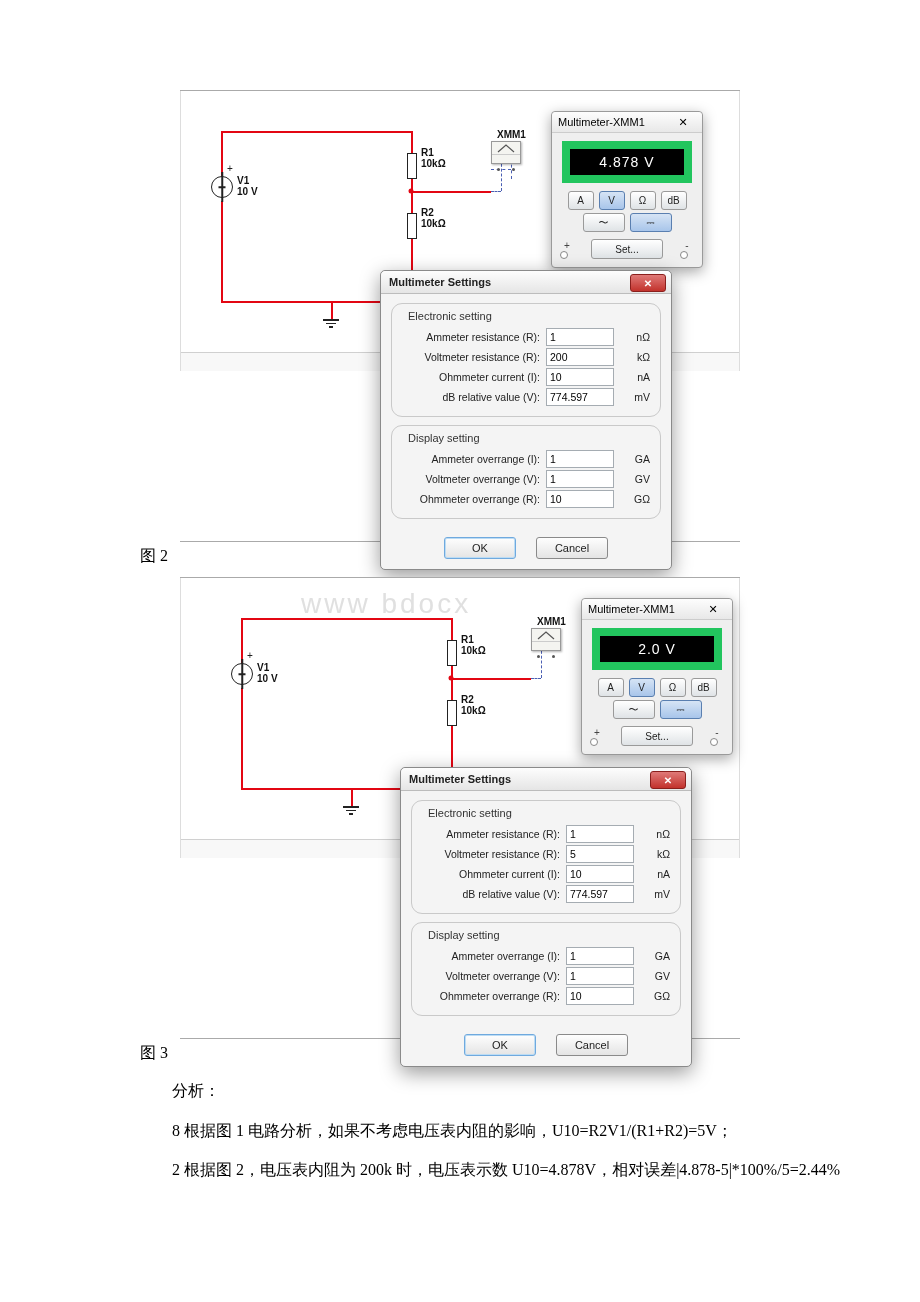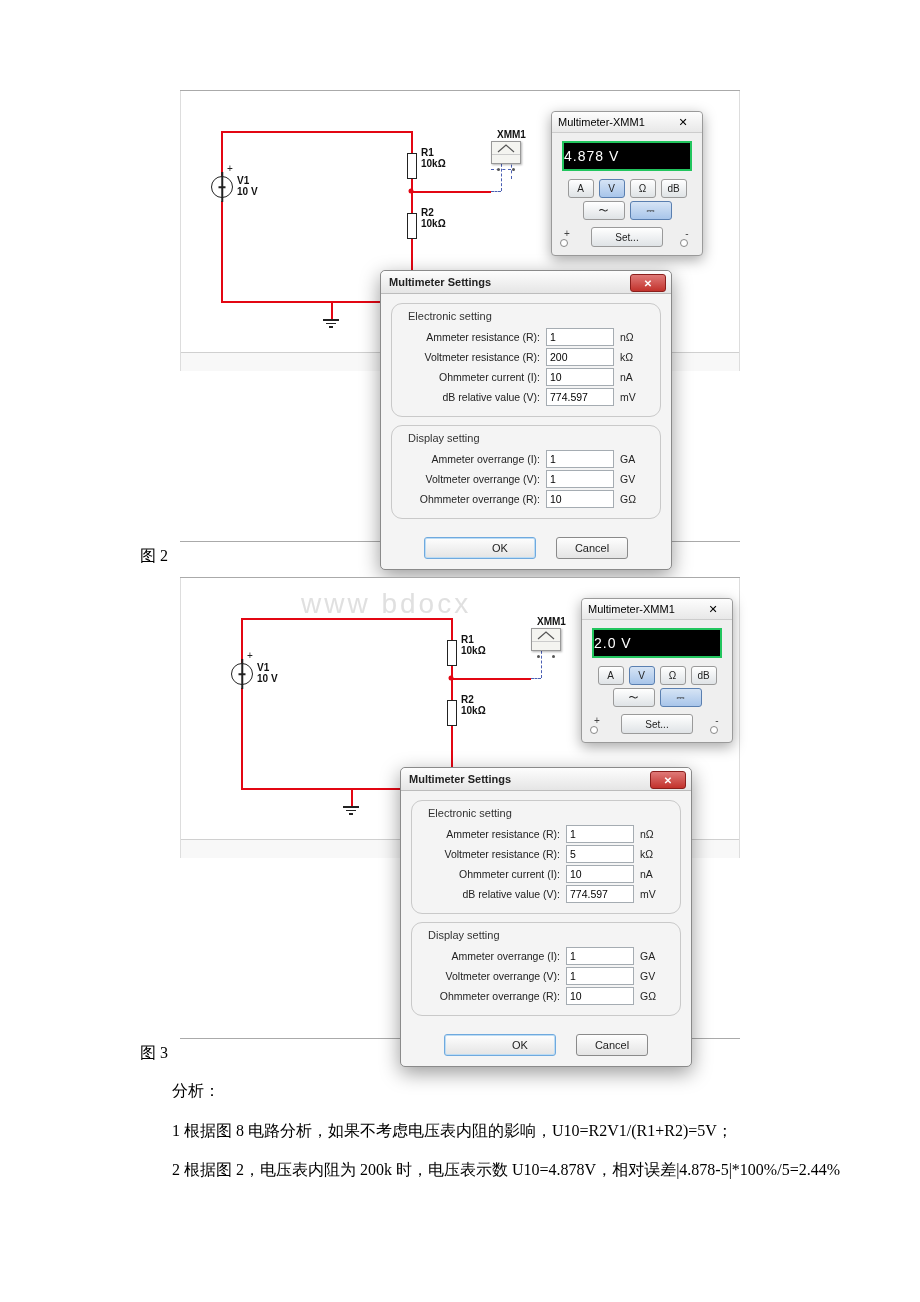--- a/index.html
+++ b/index.html
@@ -141,23 +141,24 @@
     font-size:11px;
     border-bottom:1px solid #ccc;
     background:linear-gradient(#fdfdfd,#e8e8e8);
     border-radius:4px 4px 0 0;
     position:relative;
   }
   .xmm-x { position:absolute; right:4px; top:4px; font-family:Arial; width:30px; text-align:center;}
   .xmm-lcd {
     background:#000; color:#fff;
     font-family:Arial;
+    text-align:center;
     padding:5px 0;
     margin:8px 10px 8px;
-    border:2px solid #22c55e;
+    border:8px solid #22c55e;
     font-size:14px;
     letter-spacing:1px;
   }
   .xmm-row { display:flex; justify-content:center; gap:5px; margin:3px 0;}
   .xmm-btn {
     background:linear-gradient(#fff,#dfe3e6);
     border:1px solid #9a9a9a;
     border-radius:3px;
     font-size:10px;
     width:24px; height:17px;
@@ -208,31 +209,31 @@
     margin:3px 0 8px;
     padding:6px 8px 8px;
   }
   .fieldset .legend { font-size:11px; color:#333; margin:-12px 0 4px 4px; background:#f4f4f4; display:inline-block; padding:0 4px;}
   .frow { display:flex; align-items:center; margin:2px 0; }
   .frow .lab { flex:0 0 140px; text-align:right; padding-right:6px; font-size:10.5px; color:#222;}
   .frow .inp {
     width:60px; height:16px; border:1px solid #a5acb2; background:#fff;
     font-size:10.5px; padding:0 3px;
   }
-  .frow .unit { width:30px; padding-left:6px; font-size:10.5px;}
+  .frow .unit { width:30px; padding-left:6px; font-size:10.5px;text-align:right;}
   .settings-buttons { display:flex; justify-content:center; gap:20px; padding:6px 0 10px;}
   .dlg-btn {
     width:70px; height:20px;
     background:linear-gradient(#fefefe,#e4e4e4);
     border:1px solid #8a8a8a;
     border-radius:3px;
     font-size:11px;
     display:flex;align-items:center;justify-content:center;
   }
-  .dlg-btn.default { border:1px solid #6fa9de; box-shadow:0 0 0 1px #bcdcf4 inset;padding-left:40px;}
+  .dlg-btn.default { border:1px solid #6fa9de; box-shadow:0 0 0 1px #bcdcf4 inset;}
 
 </style>
 </head>
 <body>
 
 <div class="page">
 
   <div class="figwrap">
     <hr class="hr-like">
     <div class="canvas">
@@ -521,16 +522,16 @@
         <div class="dlg-btn default">OK</div>
         <div class="dlg-btn">Cancel</div>
       </div>
     </div>
     <div style="height:180px;"></div>
     <hr class="hr-like">
   </div>
   <div class="caption-row">图 3</div>
 
   <div class="para" style="text-indent:2em;">分析：</div>
-  <div class="para">1   根据图 8 电路分析，如果不考虑电压表内阻的影响，U10=R2V1/(R1+R2)=5V；</div>
+  <div class="para">8   根据图 1 电路分析，如果不考虑电压表内阻的影响，U10=R2V1/(R1+R2)=5V；</div>
   <div class="para no-indent" style="text-indent:2em;">2   根据图 2，电压表内阻为 200k 时，电压表示数 U10=4.878V，相对误差|4.878-5|*100%/5=2.44%</div>
 
 </div>
 
 </body></html>

